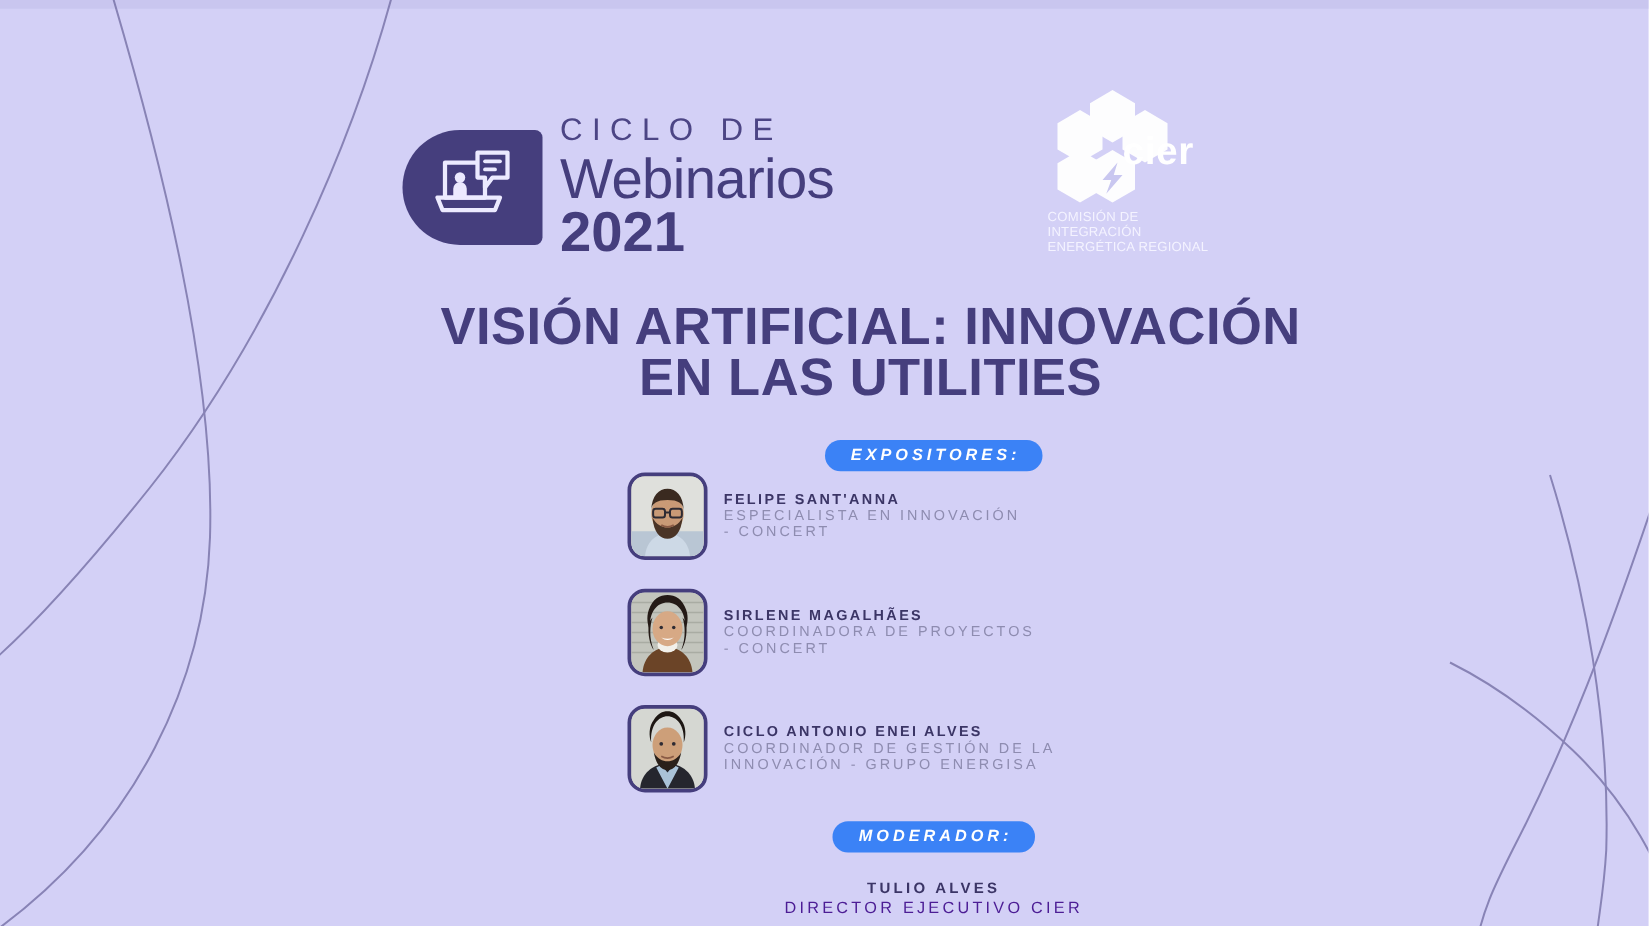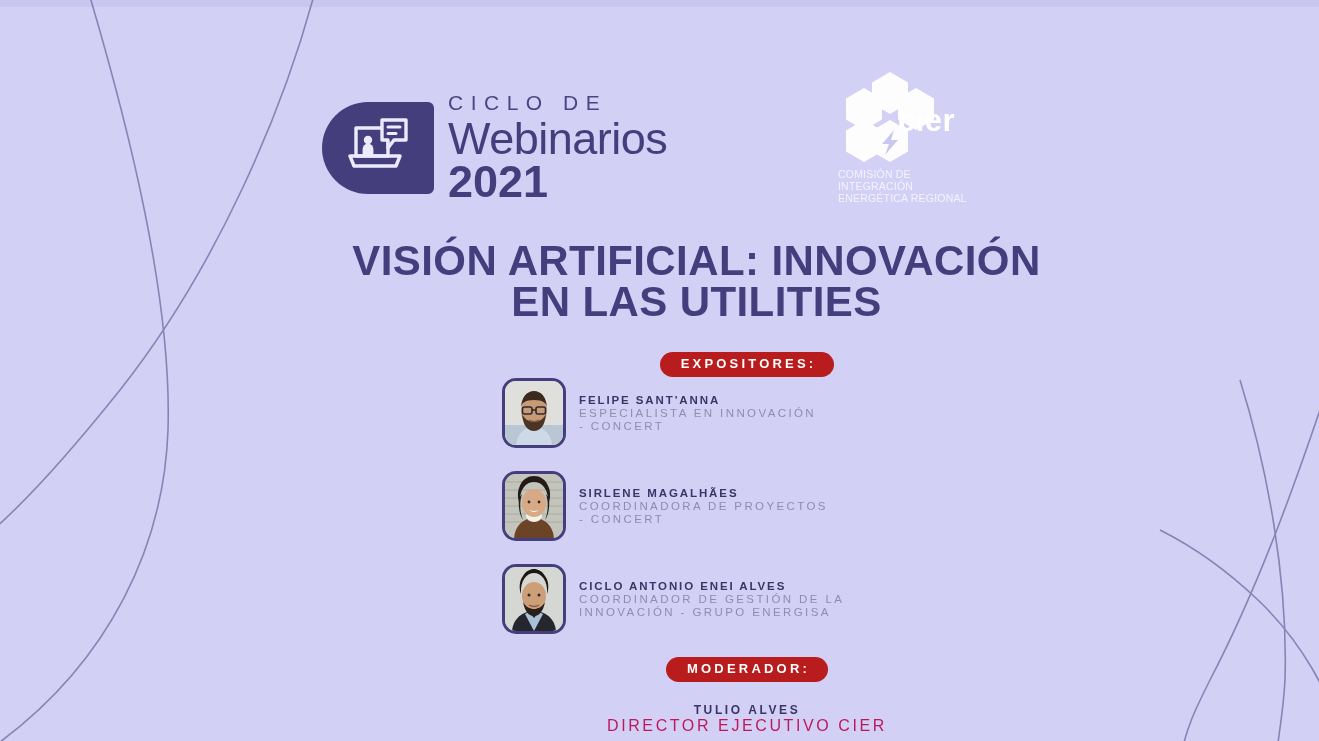--- a/index.html
+++ b/index.html
@@ -47,21 +47,21 @@
     border-radius: 46px 6px 6px 46px;
     position: relative;
     flex: 0 0 auto;
   }
   #wb-icon-box svg { position: absolute; left: 26px; top: 14px; }
   #wb-words {
     margin-left: 14px;
     line-height: 1;
   }
   #ciclo-de {
-    font-size: 21px;
+    font-size: 25px;
     font-weight: 400;
     letter-spacing: 7.5px;
     color: #4c4585;
     margin-bottom: 3px;
   }
   #webinarios-word {
     font-size: 45px;
     font-weight: normal;
     letter-spacing: -0.5px;
     color: #453e7d;
@@ -104,28 +104,29 @@
     line-height: 41px;
     color: #453e7d;
     padding-left: 10px;
     box-sizing: border-box;
     margin-left: 32px;
   }
 
   
   .badge {
     display: inline-block;
-    background: #b91c1c;
+    background: #3b82f6;
     color: #ffffff;
     border-radius: 20px;
     font-size: 13px;
     font-weight: bold;
     letter-spacing: 3.2px;
     padding: 5px 18px 6px 21px;
     line-height: 14px;
+    font-style: italic;
   }
   #expositores-badge-wrap {
     position: absolute;
     left: 502px;
     top: 352px;
     width: 490px;
     text-align: center;
   }
 
   
@@ -174,24 +175,24 @@
   }
   #moderator-name {
     margin-top: 21px;
     font-size: 12px;
     font-weight: bold;
     letter-spacing: 2.6px;
     color: #3b3566;
     line-height: 15px;
   }
   #moderator-role {
-    font-size: 16px;
+    font-size: 13px;
     font-weight: 400;
     letter-spacing: 2.6px;
-    color: #be185d;
+    color: #4c1d95;
     line-height: 15px;
   }
 </style>
 </head>
 <body>
 
 <div id="slide">
 
   <div id="top-band"></div>
 

